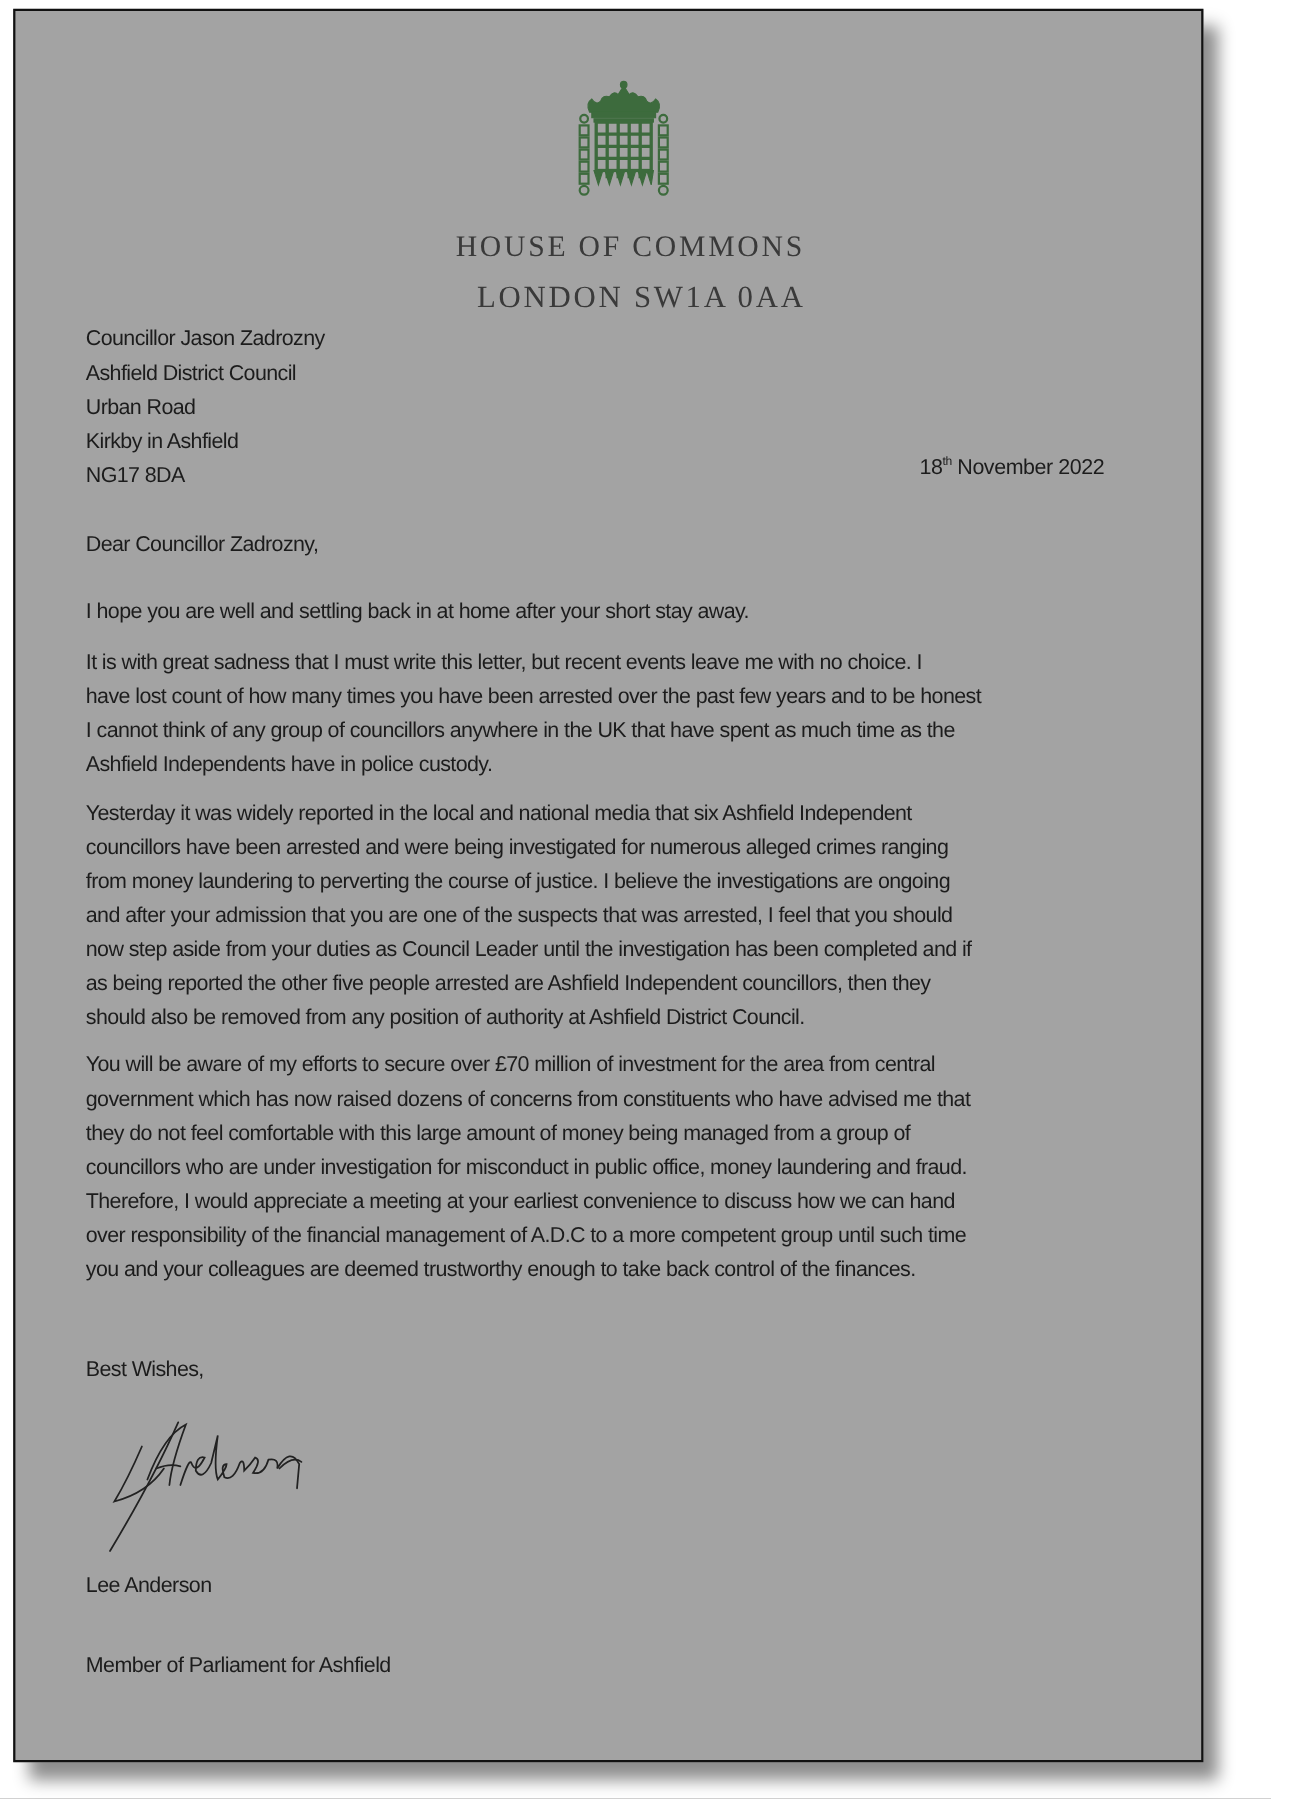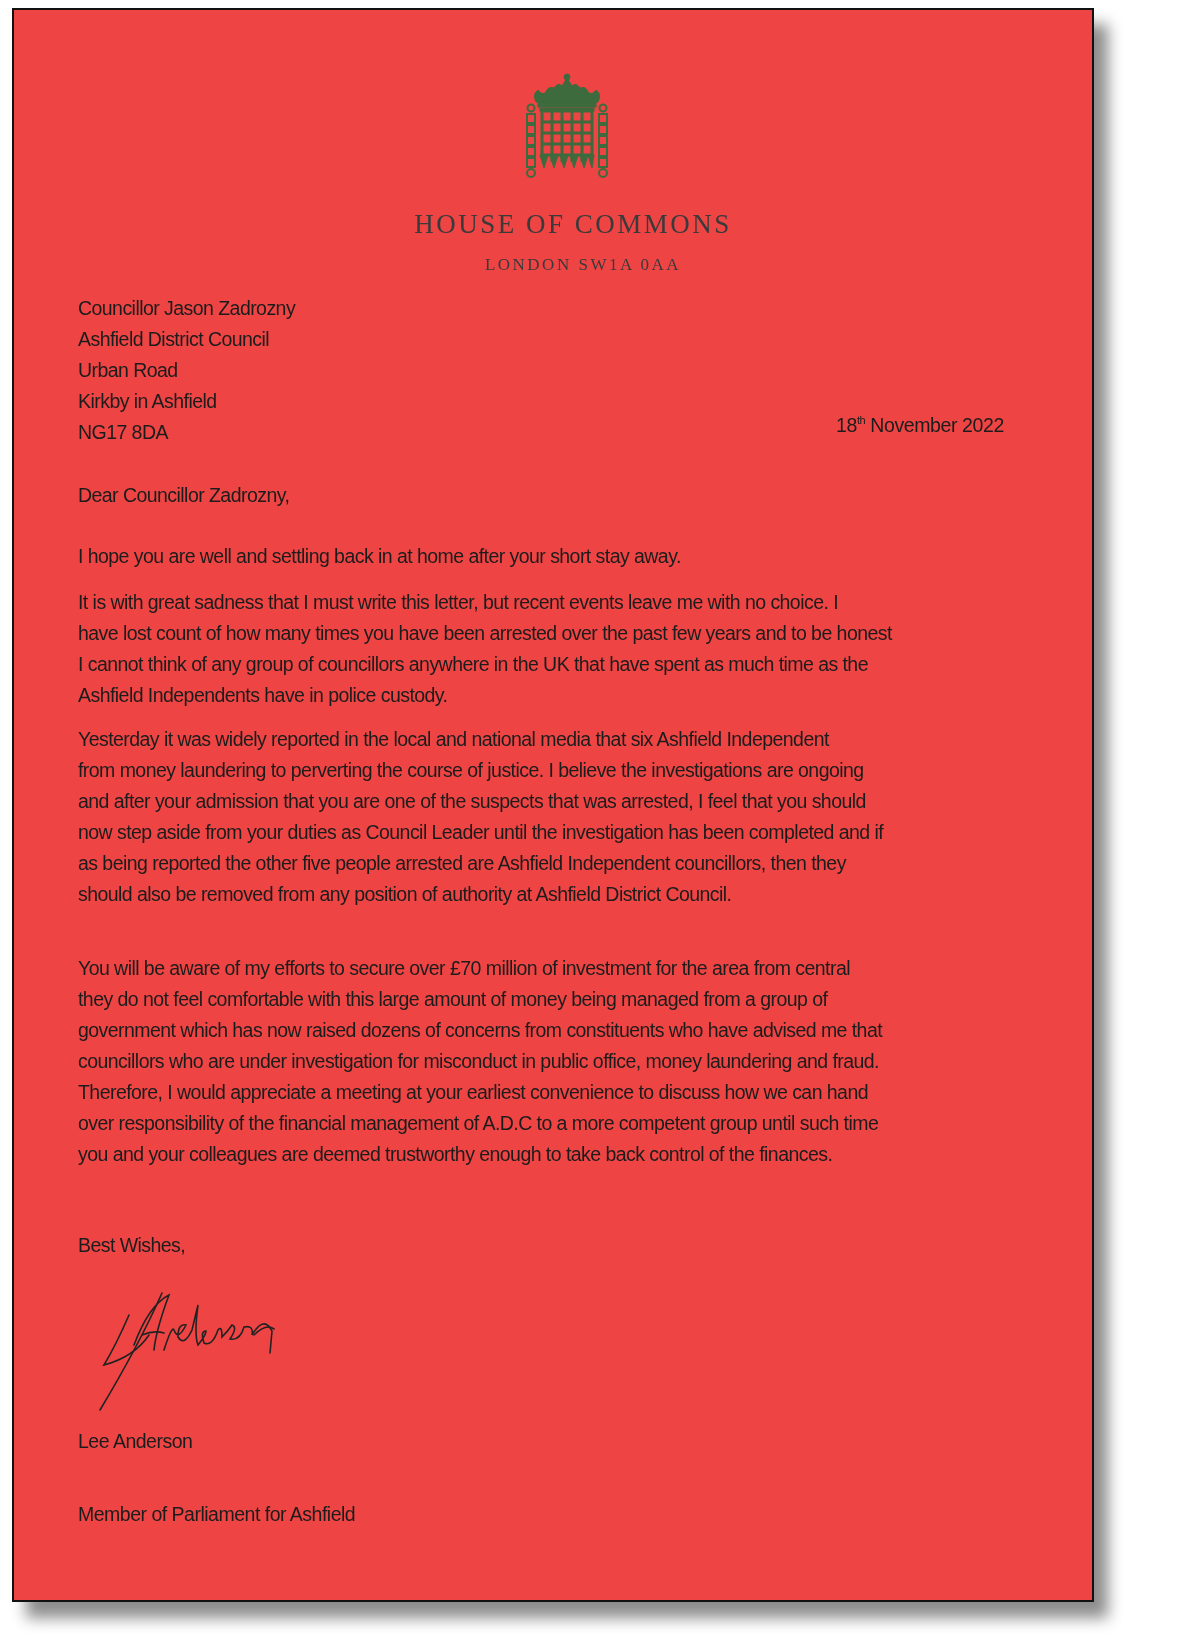--- a/index.html
+++ b/index.html
@@ -2,32 +2,32 @@
 <html><head>
 <meta charset="utf-8">
 <style>
   html, body { margin:0; padding:0; }
   body {
     width:1185px; height:1635px; background:#ffffff; position:relative; overflow:hidden;
     font-family:"Liberation Sans", "DejaVu Sans", sans-serif;
   }
   .page {
     position:absolute; left:12px; top:8px; width:1078px; height:1590px;
-    background:#ef4444; border:2px solid #111;
+    background:#a3a3a3; border:2px solid #111;
     box-shadow: 14px 16px 14px rgba(0,0,0,0.45);
   }
   .crest { position:absolute; left:508px; top:62px; width:90px; height:110px; }
   .hoc-title {
     position:absolute; left:0; width:100%; top:199px; text-align:center;
     font-family:"Liberation Serif", "DejaVu Serif", serif; font-size:27px; letter-spacing:2.5px; color:#3a3a3a;
     padding-left:40px; box-sizing:border-box;
   }
   .hoc-addr {
     position:absolute; left:0; width:100%; top:245px; text-align:center;
-    font-family:"Liberation Serif", "DejaVu Serif", serif; font-size:17px; letter-spacing:2.5px; color:#3a3a3a;
+    font-family:"Liberation Serif", "DejaVu Serif", serif; font-size:28px; letter-spacing:2.5px; color:#3a3a3a;
     padding-left:60px; box-sizing:border-box;
   }
   .text { position:absolute; left:64px; font-size:19.5px; color:#1c1c1c; line-height:31px; white-space:nowrap; letter-spacing:-0.55px; }
   .addr { top:283px; }
   .date { position:absolute; left:822px; top:404px; font-size:19.5px; color:#1c1c1c; letter-spacing:-0.4px; white-space:nowrap; }
   .date sup { font-size:11px; vertical-align:8px; }
   .line { display:block; }
   .sig { position:absolute; left:80px; top:1265px; width:240px; height:140px; }
   .name { position:absolute; left:64px; top:1420px; font-size:19.5px; font-weight:normal; color:#1c1c1c; letter-spacing:-0.5px; }
   .role { position:absolute; left:64px; top:1493px; font-size:19.5px; color:#1c1c1c; letter-spacing:-0.5px; }
@@ -98,31 +98,32 @@
 
   <div class="text" style="top:577px;">
     <span class="line">It is with great sadness that I must write this letter, but recent events leave me with no choice. I</span>
     <span class="line">have lost count of how many times you have been arrested over the past few years and to be honest</span>
     <span class="line">I cannot think of any group of councillors anywhere in the UK that have spent as much time as the</span>
     <span class="line">Ashfield Independents have in police custody.</span>
   </div>
 
   <div class="text" style="top:714px;">
     <span class="line">Yesterday it was widely reported in the local and national media that six Ashfield Independent</span>
+    <span class="line">councillors have been arrested and were being investigated for numerous alleged crimes ranging</span>
     <span class="line">from money laundering to perverting the course of justice. I believe the investigations are ongoing</span>
     <span class="line">and after your admission that you are one of the suspects that was arrested, I feel that you should</span>
     <span class="line">now step aside from your duties as Council Leader until the investigation has been completed and if</span>
     <span class="line">as being reported the other five people arrested are Ashfield Independent councillors, then they</span>
     <span class="line">should also be removed from any position of authority at Ashfield District Council.</span>
   </div>
 
   <div class="text" style="top:943px;">
     <span class="line">You will be aware of my efforts to secure over £70 million of investment for the area from central</span>
+    <span class="line">government which has now raised dozens of concerns from constituents who have advised me that</span>
     <span class="line">they do not feel comfortable with this large amount of money being managed from a group of</span>
-    <span class="line">government which has now raised dozens of concerns from constituents who have advised me that</span>
     <span class="line">councillors who are under investigation for misconduct in public office, money laundering and fraud.</span>
     <span class="line">Therefore, I would appreciate a meeting at your earliest convenience to discuss how we can hand</span>
     <span class="line">over responsibility of the financial management of A.D.C to a more competent group until such time</span>
     <span class="line">you and your colleagues are deemed trustworthy enough to take back control of the finances.</span>
   </div>
 
 
   <div class="text" style="top:1220px;">Best Wishes,</div>
 
   <svg class="sig" viewBox="0 0 240 140">

